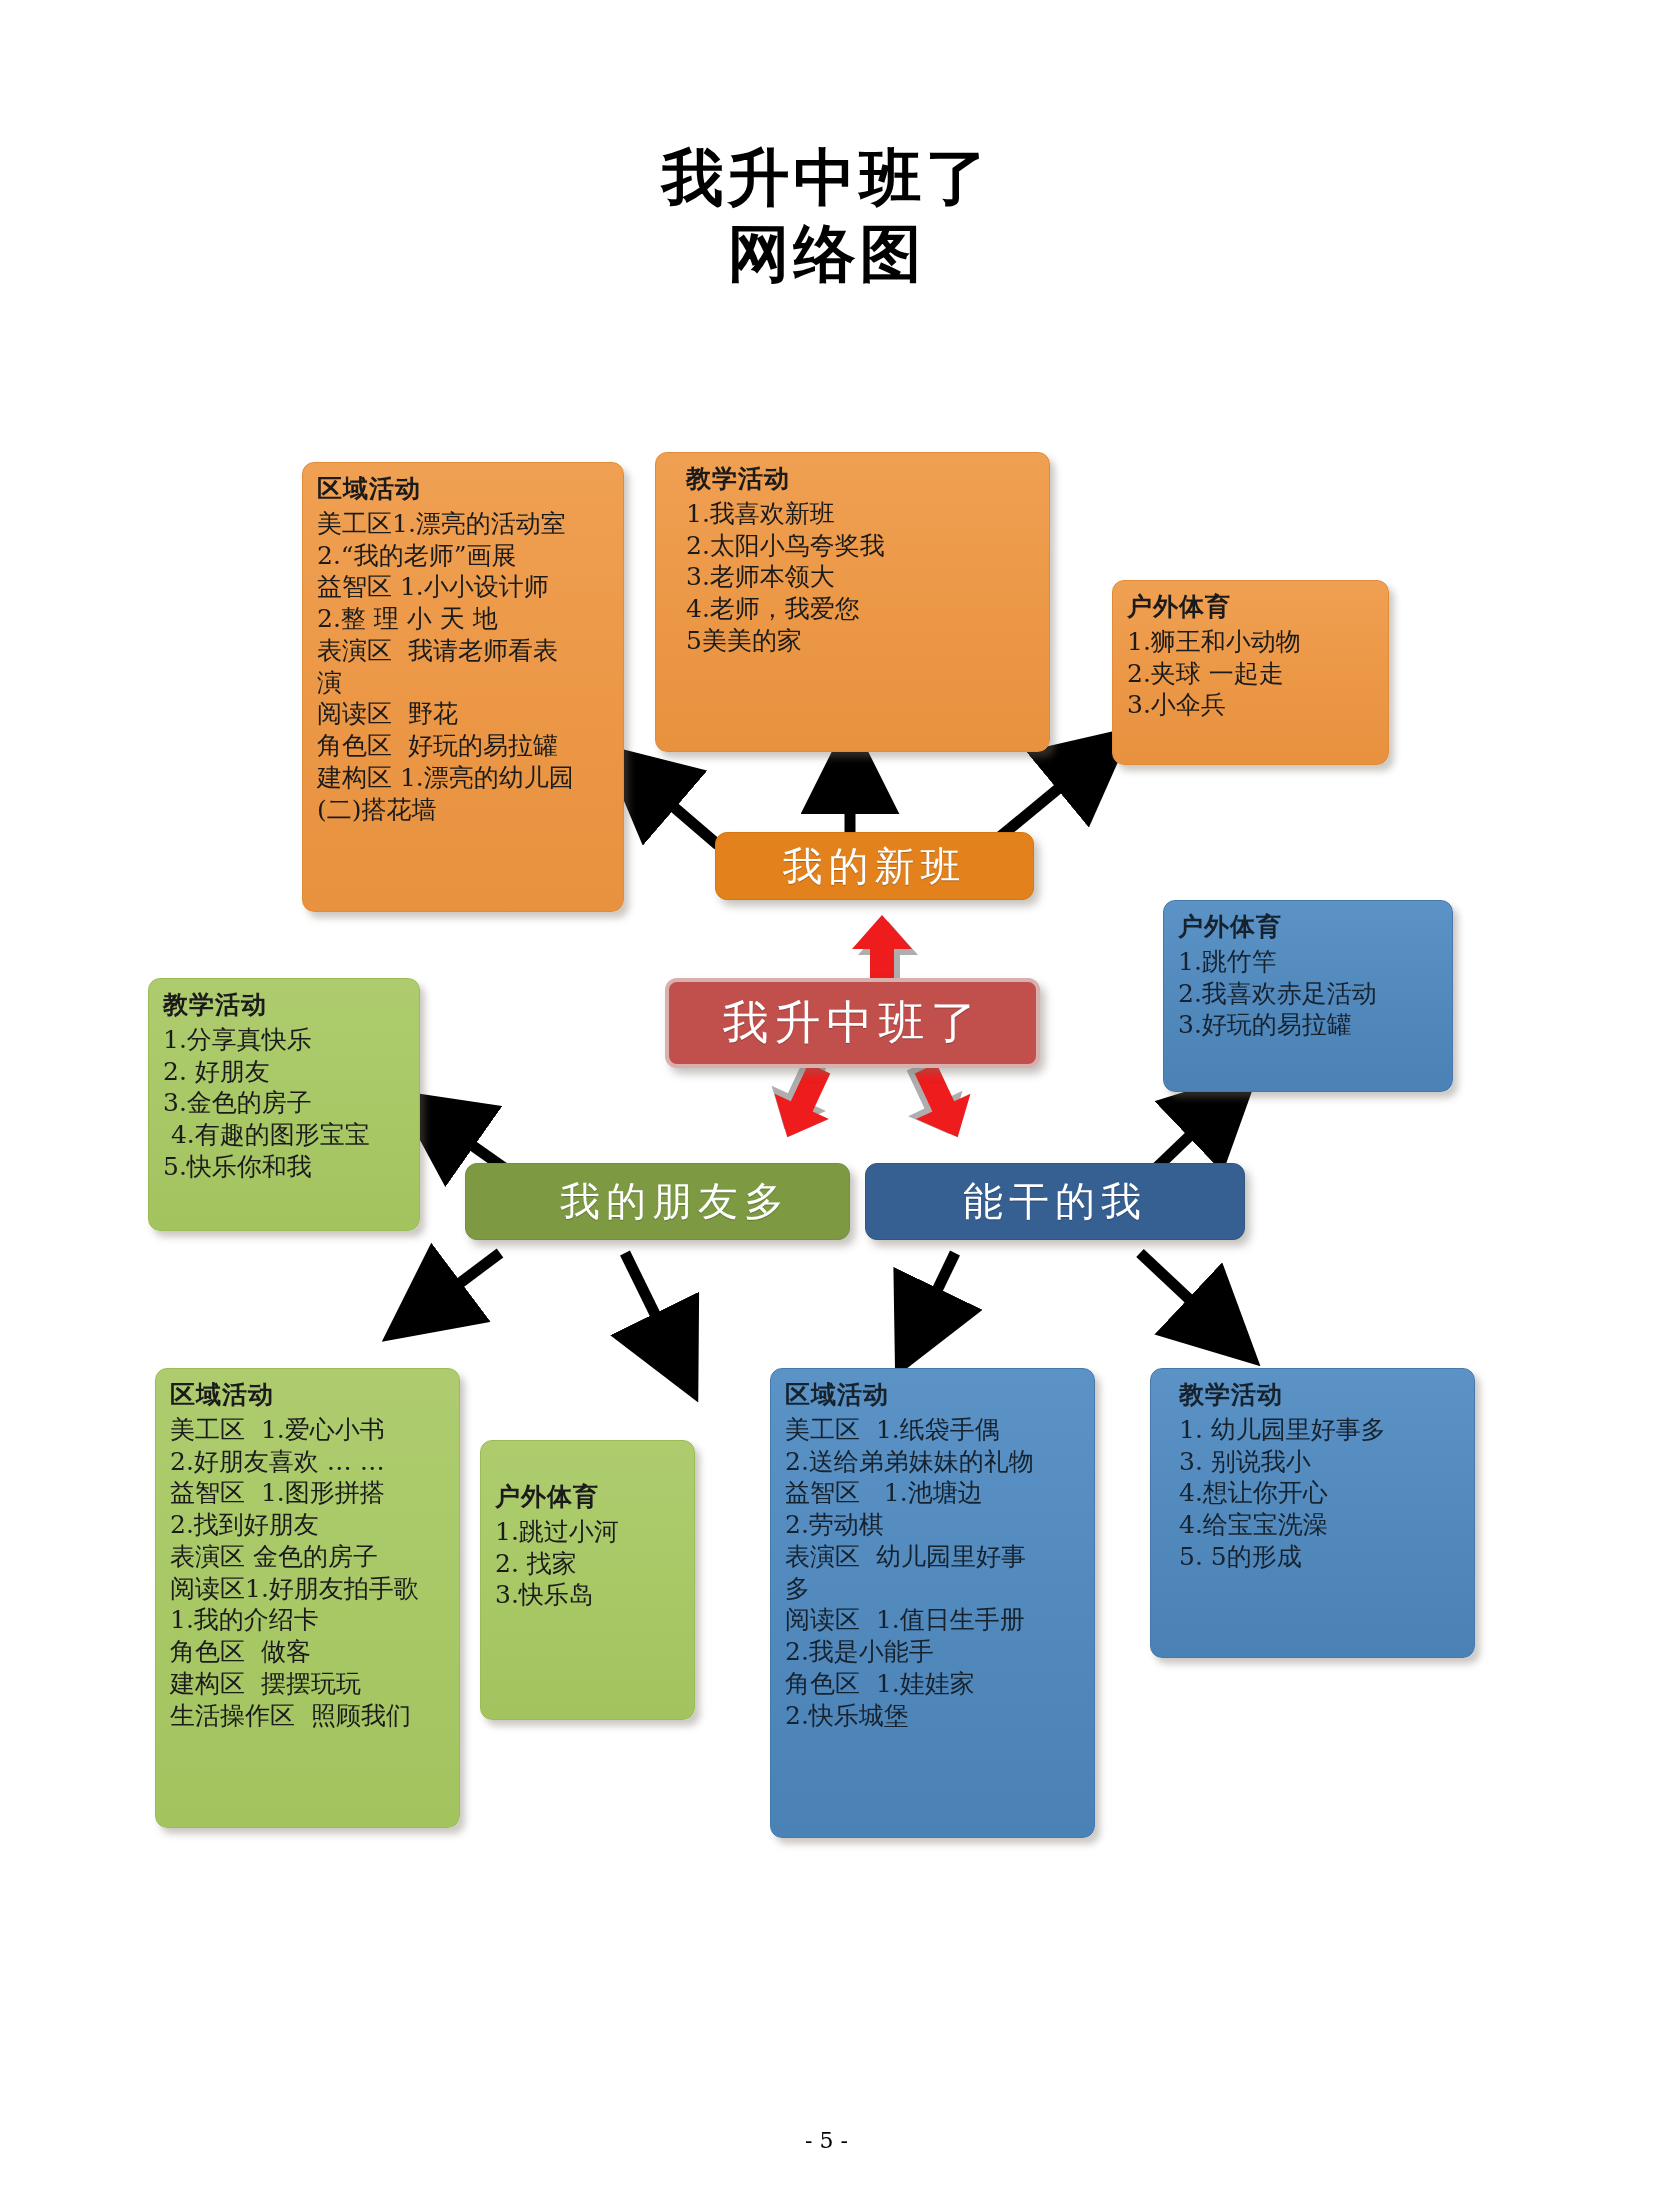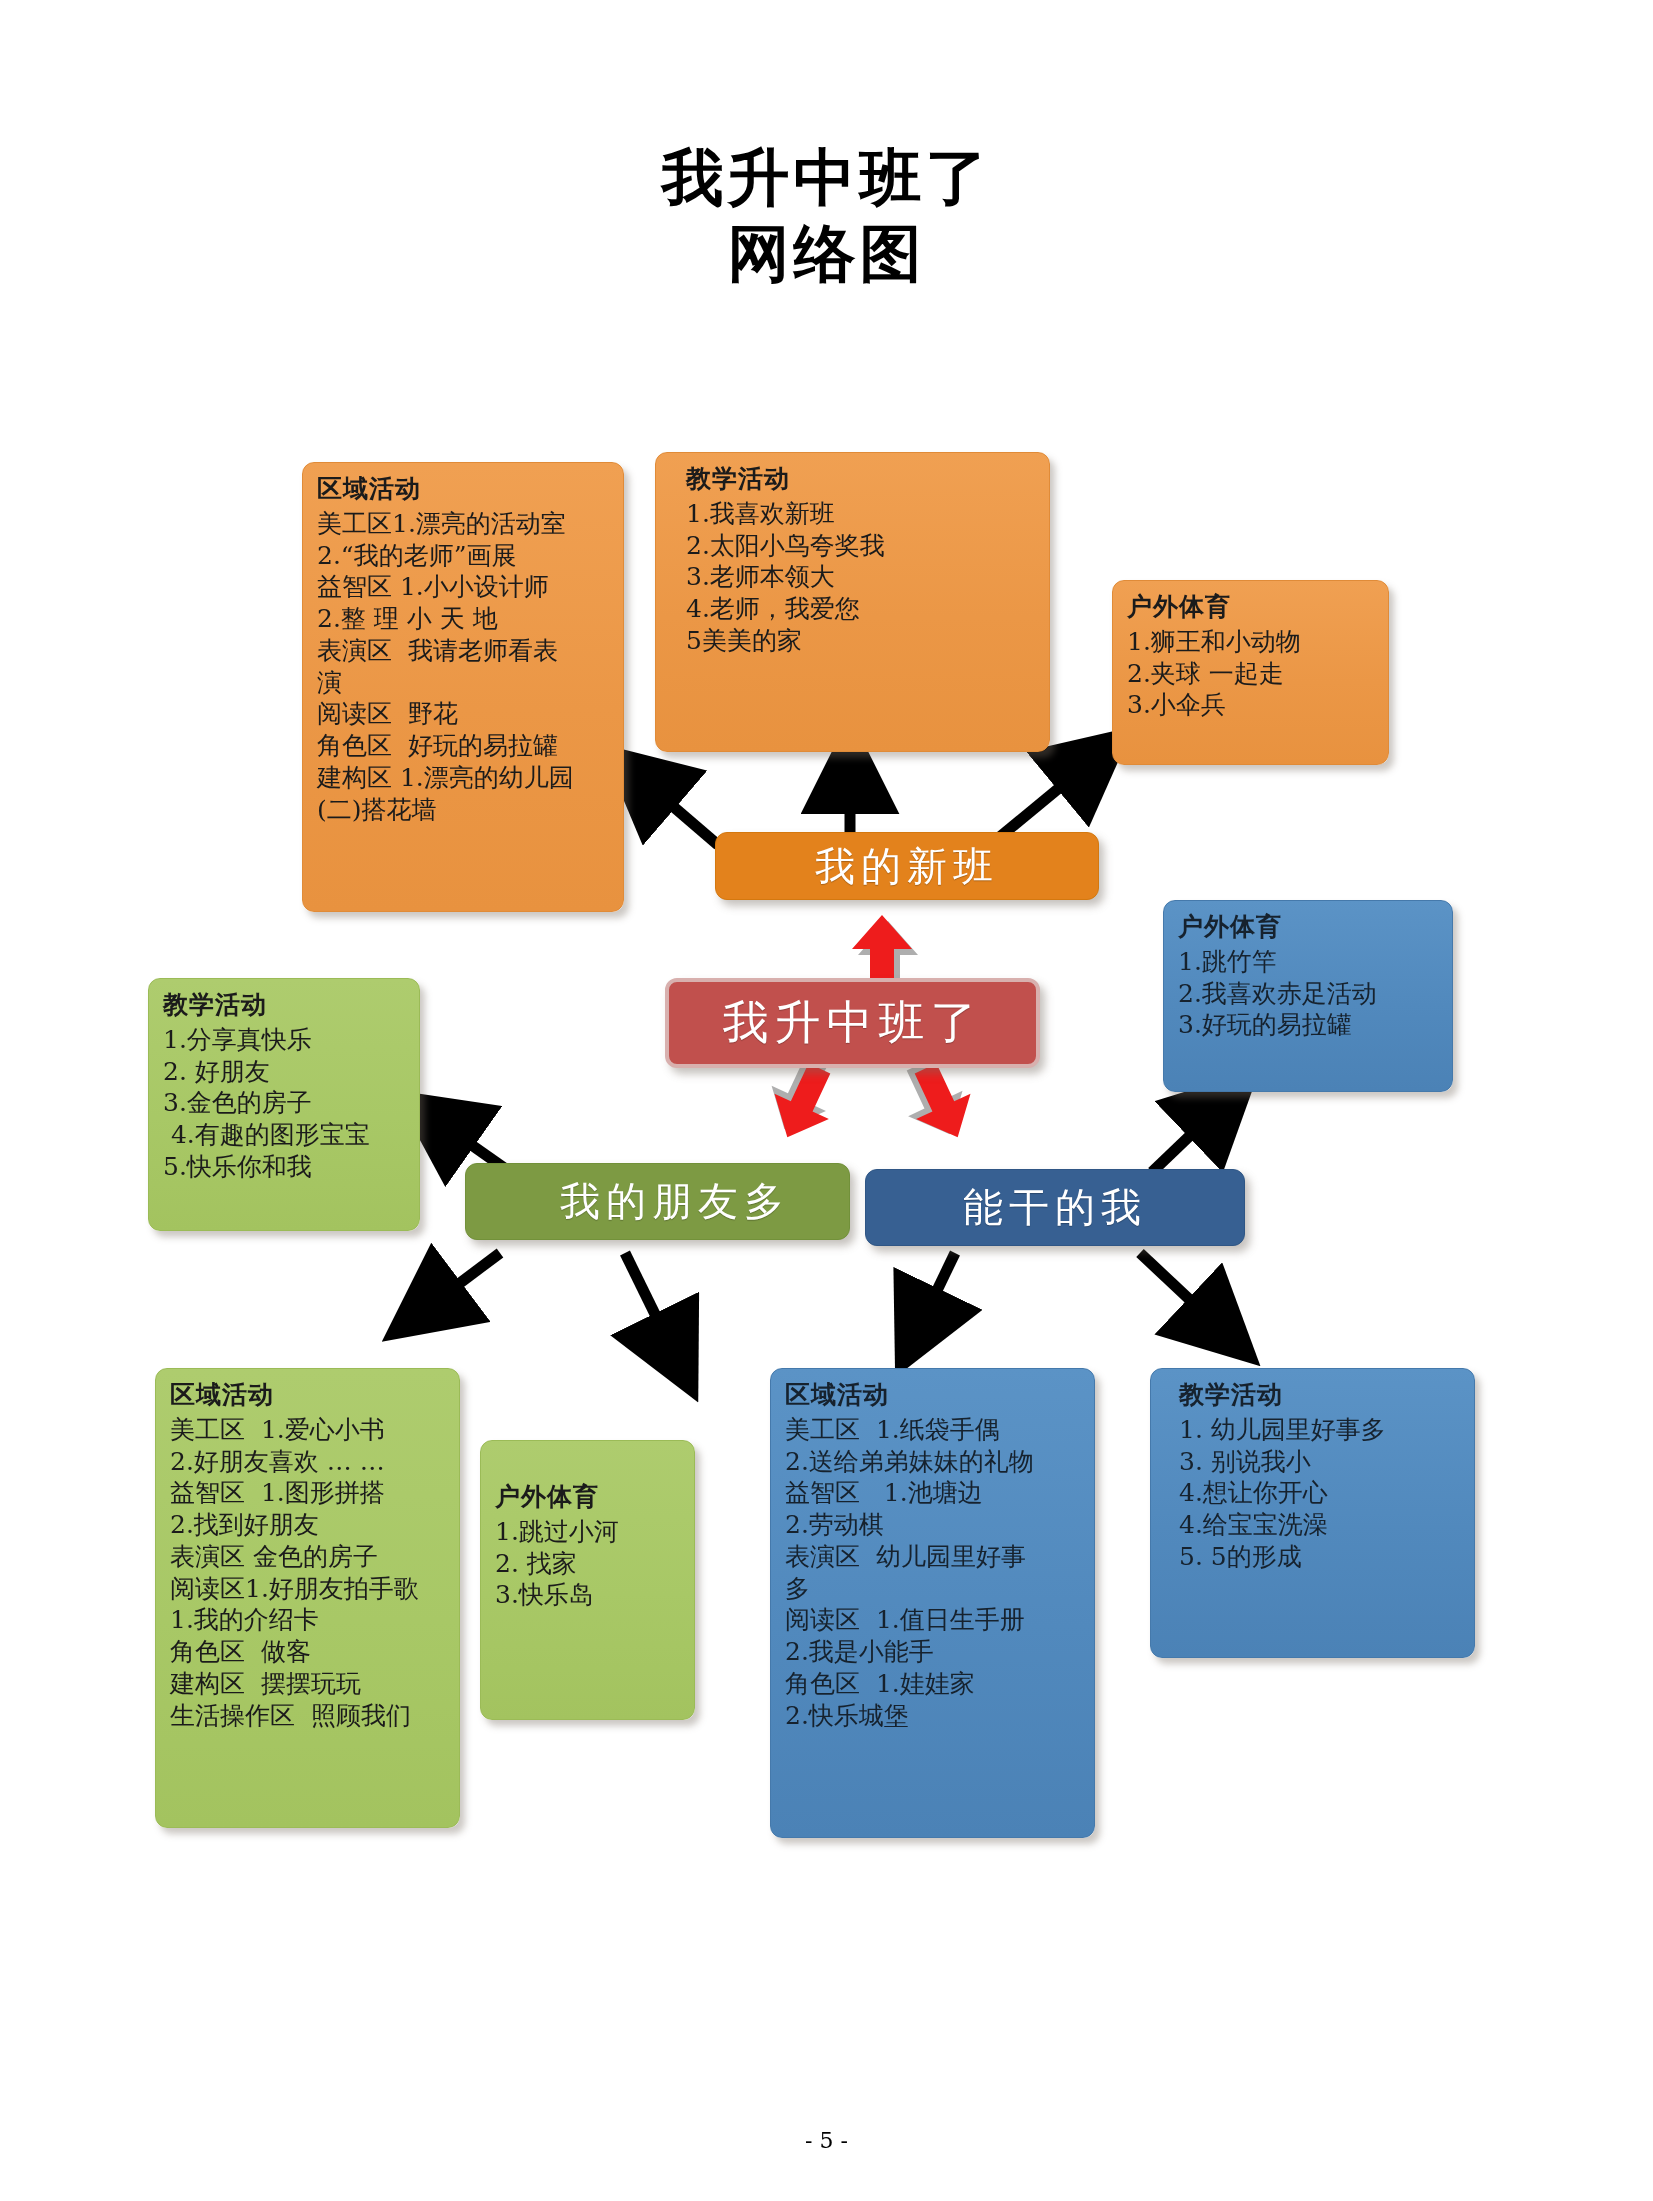--- a/index.html
+++ b/index.html
@@ -181,21 +181,21 @@
     <span class="ln">5美美的家</span>
   </div>
 
   <div class="card orange" style="left:1112px; top:580px; width:277px; height:185px;">
     <span class="hdr">户外体育</span>
     <span class="ln">1.狮王和小动物</span>
     <span class="ln">2.夹球 一起走</span>
     <span class="ln">3.小伞兵</span>
   </div>
 
-  <div class="node node-orange" style="left:715px; top:832px; width:384px; height:68px;align-items:center;">
+  <div class="node node-orange" style="left:715px; top:832px; width:319px; height:68px;align-items:center;">
     <span>我的新班</span>
   </div>
 
   <div class="node node-red" style="left:665px; top:978px; width:375px; height:90px; font-size:46px;">
     <span>我升中班了</span>
   </div>
 
   <div class="card blue" style="left:1163px; top:900px; width:290px; height:192px; color:#16222e;">
     <span class="hdr">户外体育</span>
     <span class="ln">1.跳竹竿</span>
@@ -209,21 +209,21 @@
     <span class="ln">2. 好朋友</span>
     <span class="ln">3.金色的房子</span>
     <span class="ln"> 4.有趣的图形宝宝</span>
     <span class="ln">5.快乐你和我</span>
   </div>
 
   <div class="node node-green" style="left:465px; top:1163px; width:385px; height:77px;">
     <span>我的朋友多</span>
   </div>
 
-  <div class="node node-blue" style="left:865px; top:1163px; width:380px; height:77px;margin-top:6px;">
+  <div class="node node-blue" style="left:865px; top:1163px; width:380px; height:77px;">
     <span>能干的我</span>
   </div>
 
   <div class="card green" style="left:155px; top:1368px; width:305px; height:460px;">
     <span class="hdr">区域活动</span>
     <span class="ln">美工区  1.爱心小书</span>
     <span class="ln">2.好朋友喜欢 … …</span>
     <span class="ln">益智区  1.图形拼搭</span>
     <span class="ln">2.找到好朋友</span>
     <span class="ln">表演区 金色的房子</span>

